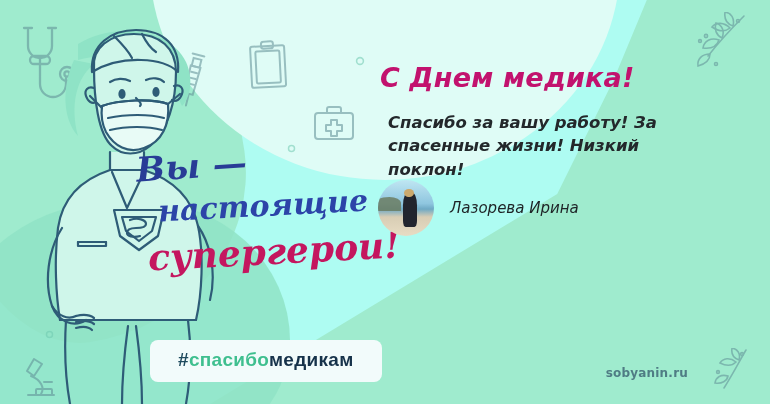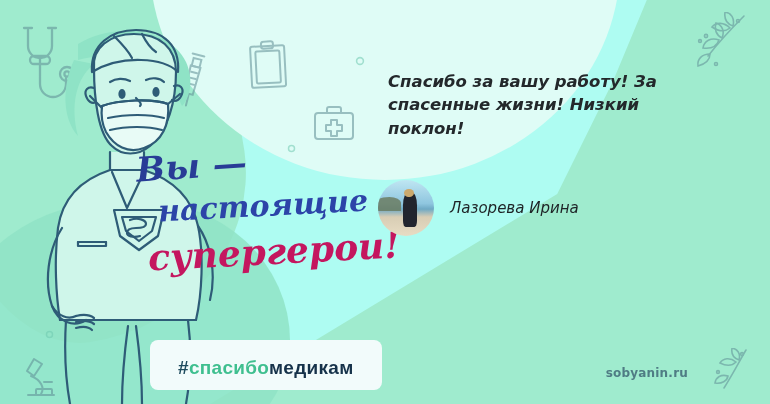--- a/index.html
+++ b/index.html
@@ -47,21 +47,21 @@
 
   
   .hand{position:absolute;font-family:"DejaVu Serif", serif;font-style:italic;font-weight:700;}
   .hand-1{left:136px;top:146px;font-size:34px;color:#283C96;letter-spacing:.5px;transform:rotate(-4deg);}
   .hand-2{left:158px;top:188px;font-size:30px;color:#2C44A8;transform:rotate(-3deg);}
   .hand-3{left:148px;top:230px;font-size:36px;color:#C4165F;transform:rotate(-3deg);}
 
   
   .hashtag-pill{
     position:absolute;left:150px;top:340px;
-    padding:17px 28px 11px 28px;
+    padding:9px 28px 11px 28px;
     background:#F2FBFB;border-radius:8px;
     font-size:19px;font-weight:700;letter-spacing:.3px;
     white-space:nowrap;
   }
   .ht-a{color:#1F4B5E;}
   .ht-b{color:#3FBF8F;}
   .ht-c{color:#16324A;}
 
   
   .right{position:absolute;left:380px;top:62px;width:360px;}
@@ -265,20 +265,21 @@
 
   <div class="hand hand-1">Вы —</div>
   <div class="hand hand-2">настоящие</div>
   <div class="hand hand-3">супергерои!</div>
 
   <div class="hashtag-pill">
     <span class="ht-a">#</span><span class="ht-b">спасибо</span><span class="ht-c">медикам</span>
   </div>
 
   <div class="right">
+    <h1 class="title">С Днем медика!</h1>
     <p class="body-text">Спасибо за вашу работу! За спасенные жизни! Низкий поклон!</p>
   </div>
 
   <div class="author-row">
     <div class="avatar">
       <span class="hill"></span>
       <span class="figure"></span>
       <span class="head"></span>
     </div>
     <div class="author-name">Лазорева Ирина</div>

